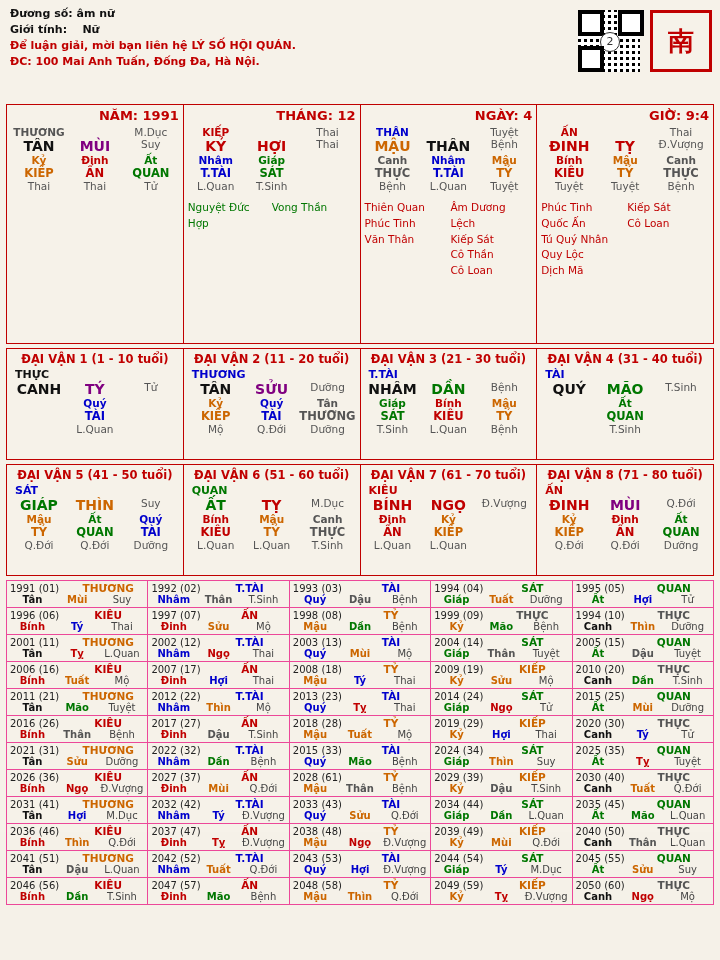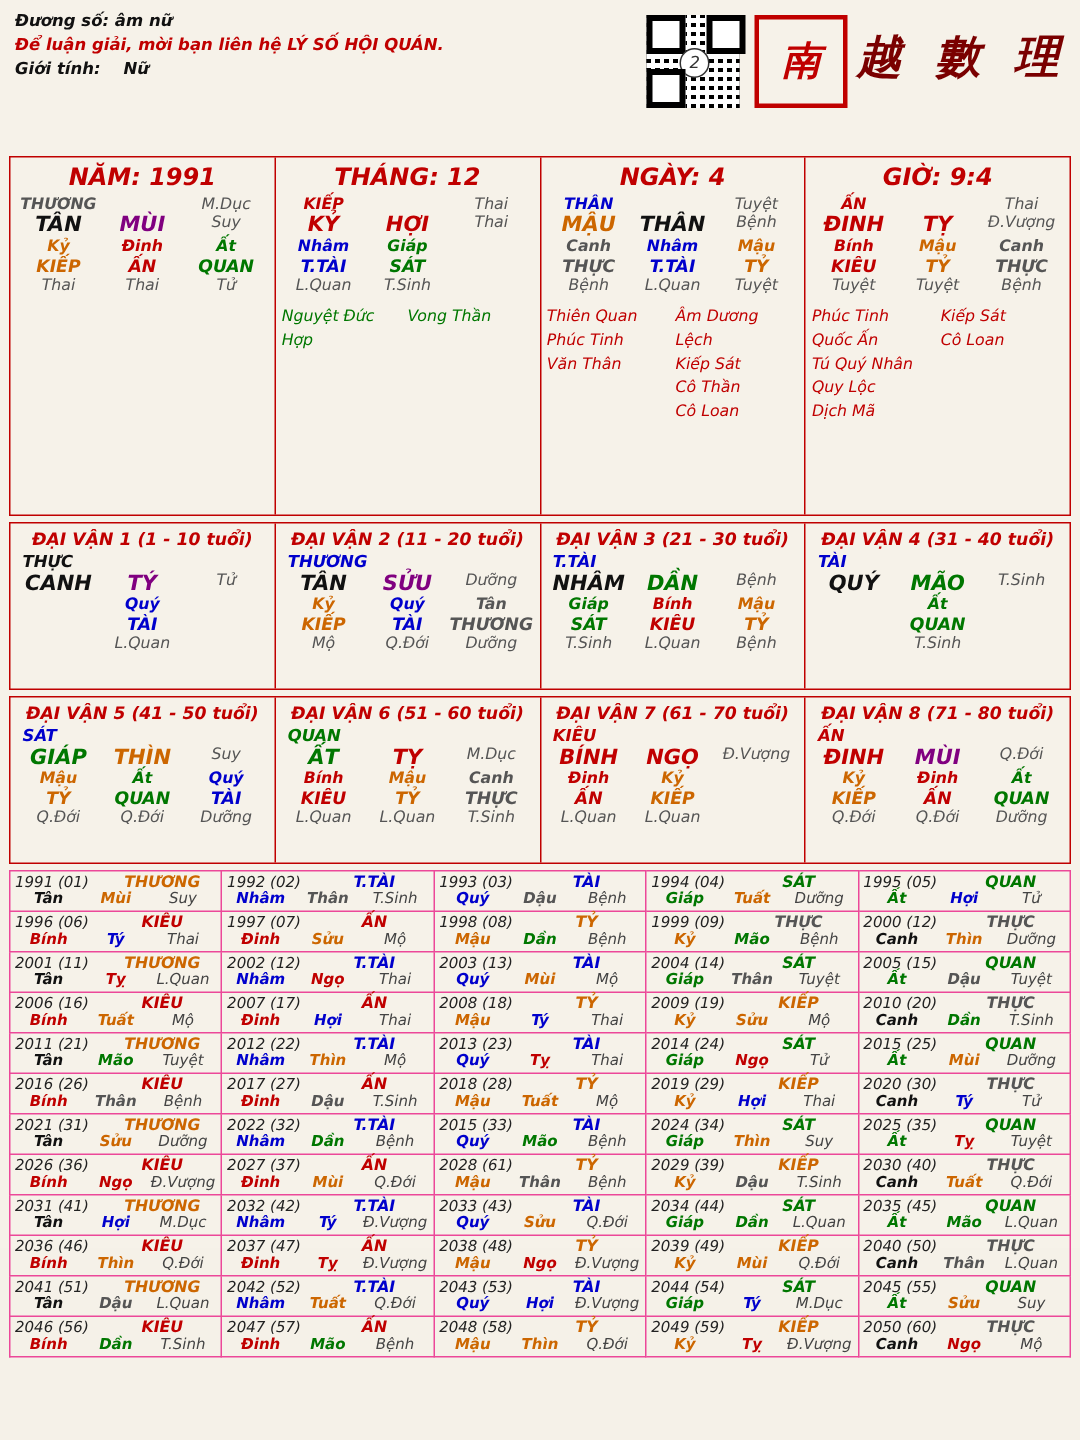--- a/index.html
+++ b/index.html
@@ -10,21 +10,20 @@
     font-size:11px;
     color:#222;
     position:relative;
     overflow:hidden;
   }
   .page{
     width:720px;height:832px;
     box-sizing:border-box;
     position:relative;
     background:#f6f2e9;
-    font-style:italic;
   }
   
   .header{
     display:flex;
     height:104px;
     padding:6px 8px 0 10px;
     box-sizing:border-box;
   }
   .hdr-left{flex:1;line-height:1.45;}
   .hdr-left div{white-space:nowrap;}
@@ -80,21 +79,21 @@
   .row4{display:flex;}
   .cell{
     flex:1 1 0;
     border-right:1px solid #c00000;
     box-sizing:border-box;
     padding:3px 4px 4px 4px;
     position:relative;
   }
   .cell:last-child{border-right:none;}
   .pillar-title{
-    text-align:center;font-weight:bold;color:#c00000;font-size:16px;
+    text-align:right;font-weight:bold;color:#c00000;font-size:13px;
     margin-bottom:3px;
   }
   .three{display:flex;}
   .three > div{flex:1 1 0;text-align:center;}
   .lbl-sm{font-size:10.5px;}
   .big{font-size:14px;font-weight:bold;}
   .mid{font-size:11.5px;font-weight:bold;}
   .grn{color:#007700;}
   .org{color:#cc6600;}
   .gry{color:#555;}
@@ -138,33 +137,33 @@
   .yl2 .c3{font-weight:normal;color:#444;}
 </style>
 </head>
 <body>
 
 <div class="page">
 
   <div class="header">
     <div class="hdr-left">
       <div class="b blk">Đương số: âm nữ</div>
-      <div class="b red">Để luận giải, mời bạn liên hệ LÝ SỐ HỘI QUÁN.</div>
       <div class="b blk">
         <span>Giới tính:</span>
         &nbsp;&nbsp;
         <span>Nữ</span>
       </div>
+      <div class="b red">Để luận giải, mời bạn liên hệ LÝ SỐ HỘI QUÁN.</div>
+      <div class="b red">ĐC: 100 Mai Anh Tuấn, Đống Đa, Hà Nội.</div>
     </div>
     <div class="qr">
       <div class="qr-mid">2</div>
     </div>
     <div class="logo">
       <div class="seal">南</div>
-      <div class="logo-cn">越 數 理</div>
     </div>
   </div>
 
   <div class="sect pillar-box">
     <div class="row4" style="height:100%">
 
       <div class="cell">
         <div class="pillar-title">NĂM: 1991</div>
         <div class="three lbl-sm blk">
           <div class="b gry">THƯƠNG</div>
@@ -645,21 +644,21 @@
               <div class="yl2">
                 <div style="color: rgb(204, 102, 0);">Kỷ</div>
                 <div style="color: rgb(0, 119, 0);">Mão</div>
                 <div class="c3">Bệnh</div>
               </div>
             </div>
           </td>
           <td>
             <div class="ycell">
               <div class="yl1">
-                <span class="y">2000 (12)</span>
+                <span class="y">1994 (10)</span>
                 <span class="t" style="color: rgb(85, 85, 85);">THỰC</span>
               </div>
               <div class="yl2">
                 <div style="color: rgb(17, 17, 17);">Canh</div>
                 <div style="color: rgb(204, 102, 0);">Thìn</div>
                 <div class="c3">Dưỡng</div>
               </div>
             </div>
           </td>
         </tr>

